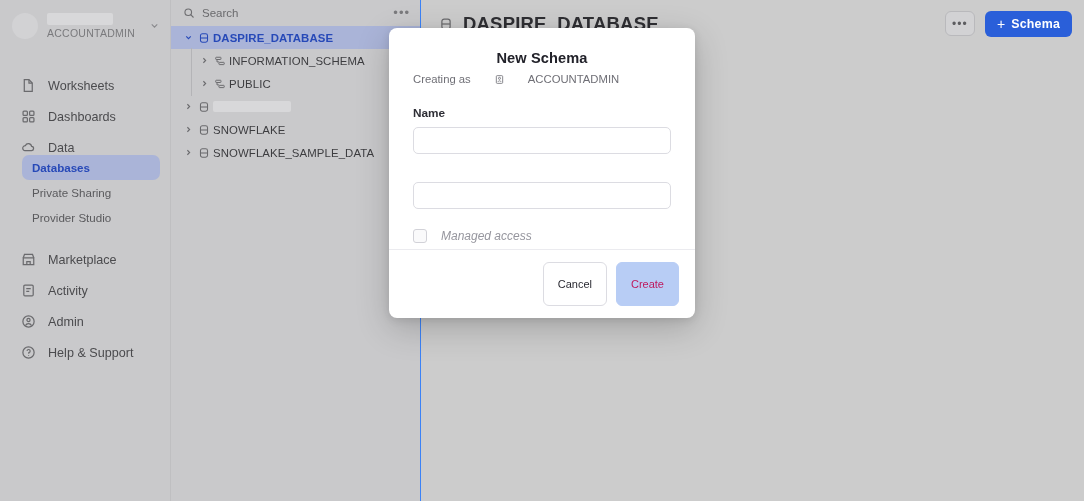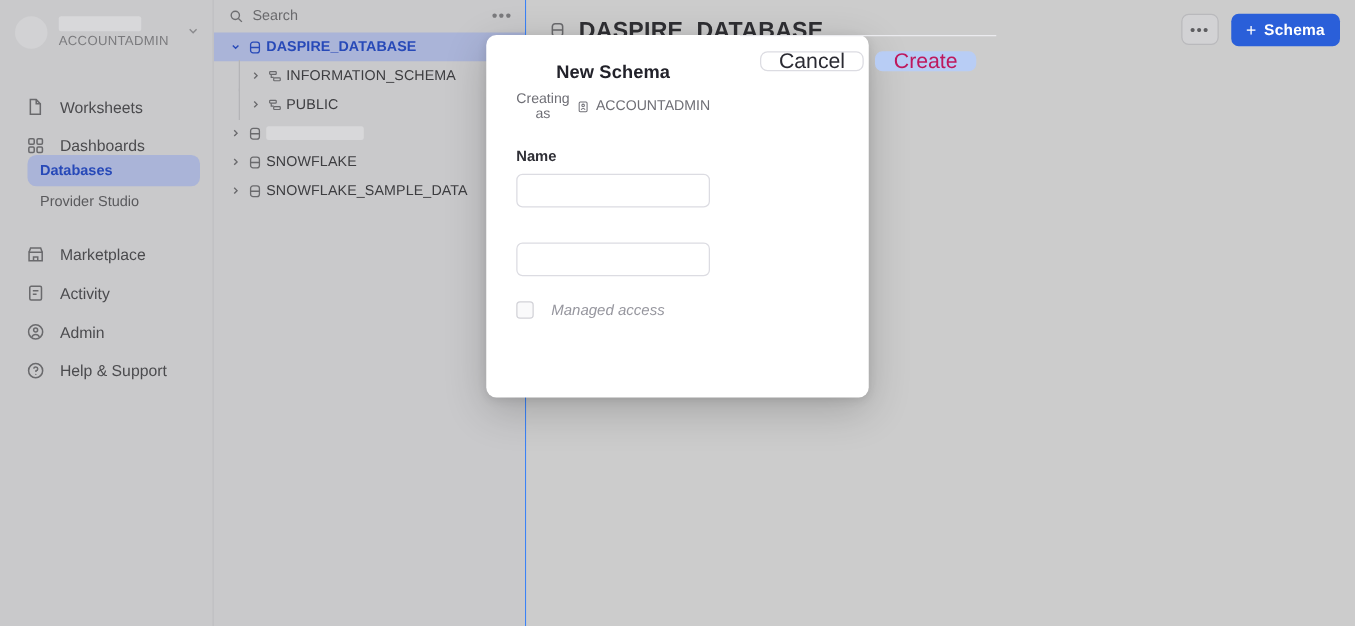--- a/index.html
+++ b/index.html
@@ -149,31 +149,31 @@
     font-size: 11px; color: #5c5c5f;
   }
   .meta-pill svg { width: 11px; height: 11px; display:block; color:#6a6a6d;}
 
   
   .modal {
     position: absolute; left: 389px; top: 28px;
     width: 306px; height: 290px;
     background: #ffffff; border-radius: 8px;
     box-shadow: 0 10px 34px rgba(0,0,0,.20), 0 2px 8px rgba(0,0,0,.10);
-    display: flex; flex-direction: row;
+    display: flex; flex-direction: column;
   }
   .modal-body { padding: 22px 24px 0 24px; flex: 1; }
   .modal-title {
     text-align: center; font-size: 14.6px; font-weight: bold; color: #22222a;
     letter-spacing: .1px;
   }
   .modal-sub {
     text-align: center; margin-top: 7px;
     font-size: 11.3px; color: #6f6f76;
-    display: flex; align-items: center; justify-content: center; gap: 5px;
+    display: flex; align-items: center; gap: 23px;
   }
   .modal-sub svg { width: 11px; height: 11px; display: block; color:#6f6f76;}
   .fgroup { margin-top: 21px; }
   .flabel { font-size: 11.8px; color: #2f2f36; font-weight: bold; }
   .flabel .opt { font-weight: normal; color: #6a6a72; }
   .finput {
     margin-top: 7px; width: 100%; height: 27px;
     border: 1px solid #dcdce2; border-radius: 5px; background: #fff;
     font-family: "Liberation Sans", sans-serif; font-size: 12px;
     color: #22222a; padding: 0 9px; outline: none;
@@ -184,22 +184,22 @@
   .cbox {
     width: 14px; height: 14px; border: 1px solid #d2d2d8; border-radius: 3px;
     background: #fafafb; flex: 0 0 14px;
   }
   .cblabel { font-size: 12px; color: #96969e; font-style: italic; }
   .modal-foot {
     border-top: 1px solid #ebebef;
     padding: 12px 16px; display: flex; justify-content: flex-end; gap: 9px;
   }
   .mb {
-    height: 16px; padding: 0 14px; border-radius: 6px;
-    font-size: 17px; display: flex; align-items: center; justify-content: center;
+    height: 44px; padding: 0 14px; border-radius: 6px;
+    font-size: 11px; display: flex; align-items: center; justify-content: center;
   }
   .mb-cancel { background: #fff; border: 1px solid #dcdce2; color: #2a2a32; }
   .mb-create { background: #b8cdf5; color: #be185d; border: 1px solid #b8cdf5; }
 </style>
 </head>
 <body>
 
 <div class="app">
   <div class="base">
 
@@ -232,23 +232,34 @@
           <span class="ic">
             <svg viewBox="0 0 16 16" fill="none" stroke="currentColor" stroke-width="1.3">
                 <rect x="2.2" y="2.2" width="4.6" height="4.6" rx="1"></rect>
                 <rect x="9.2" y="2.2" width="4.6" height="4.6" rx="1"></rect>
                 <rect x="2.2" y="9.2" width="4.6" height="4.6" rx="1"></rect>
                 <rect x="9.2" y="9.2" width="4.6" height="4.6" rx="1"></rect>
               </svg>
           </span>
           <span>Dashboards</span>
         </div>
+        <div class="navitem">
+          <span class="ic">
+            <svg viewBox="0 0 16 16" fill="none" stroke="currentColor" stroke-width="1.3">
+                <path d="M4.3 11.3a2.6 2.6 0 0 1 .3-5.2 3.5 3.5 0 0 1 6.7.6 2.3 2.3 0 0 1-.4 4.6z"></path>
+              </svg>
+          </span>
+          <span>Data</span>
+        </div>
 
         <div class="subitem active">
           <span>Databases</span>
+        </div>
+        <div class="subitem">
+          <span>Private Sharing</span>
         </div>
         <div class="subitem">
           <span>Provider Studio</span>
         </div>
         <div class="nav-gap"></div>
 
         <div class="navitem">
           <span class="ic">
             <svg viewBox="0 0 16 16" fill="none" stroke="currentColor" stroke-width="1.3">
                 <path d="M2.4 6.2h11.2v7.3H2.4z"></path>

